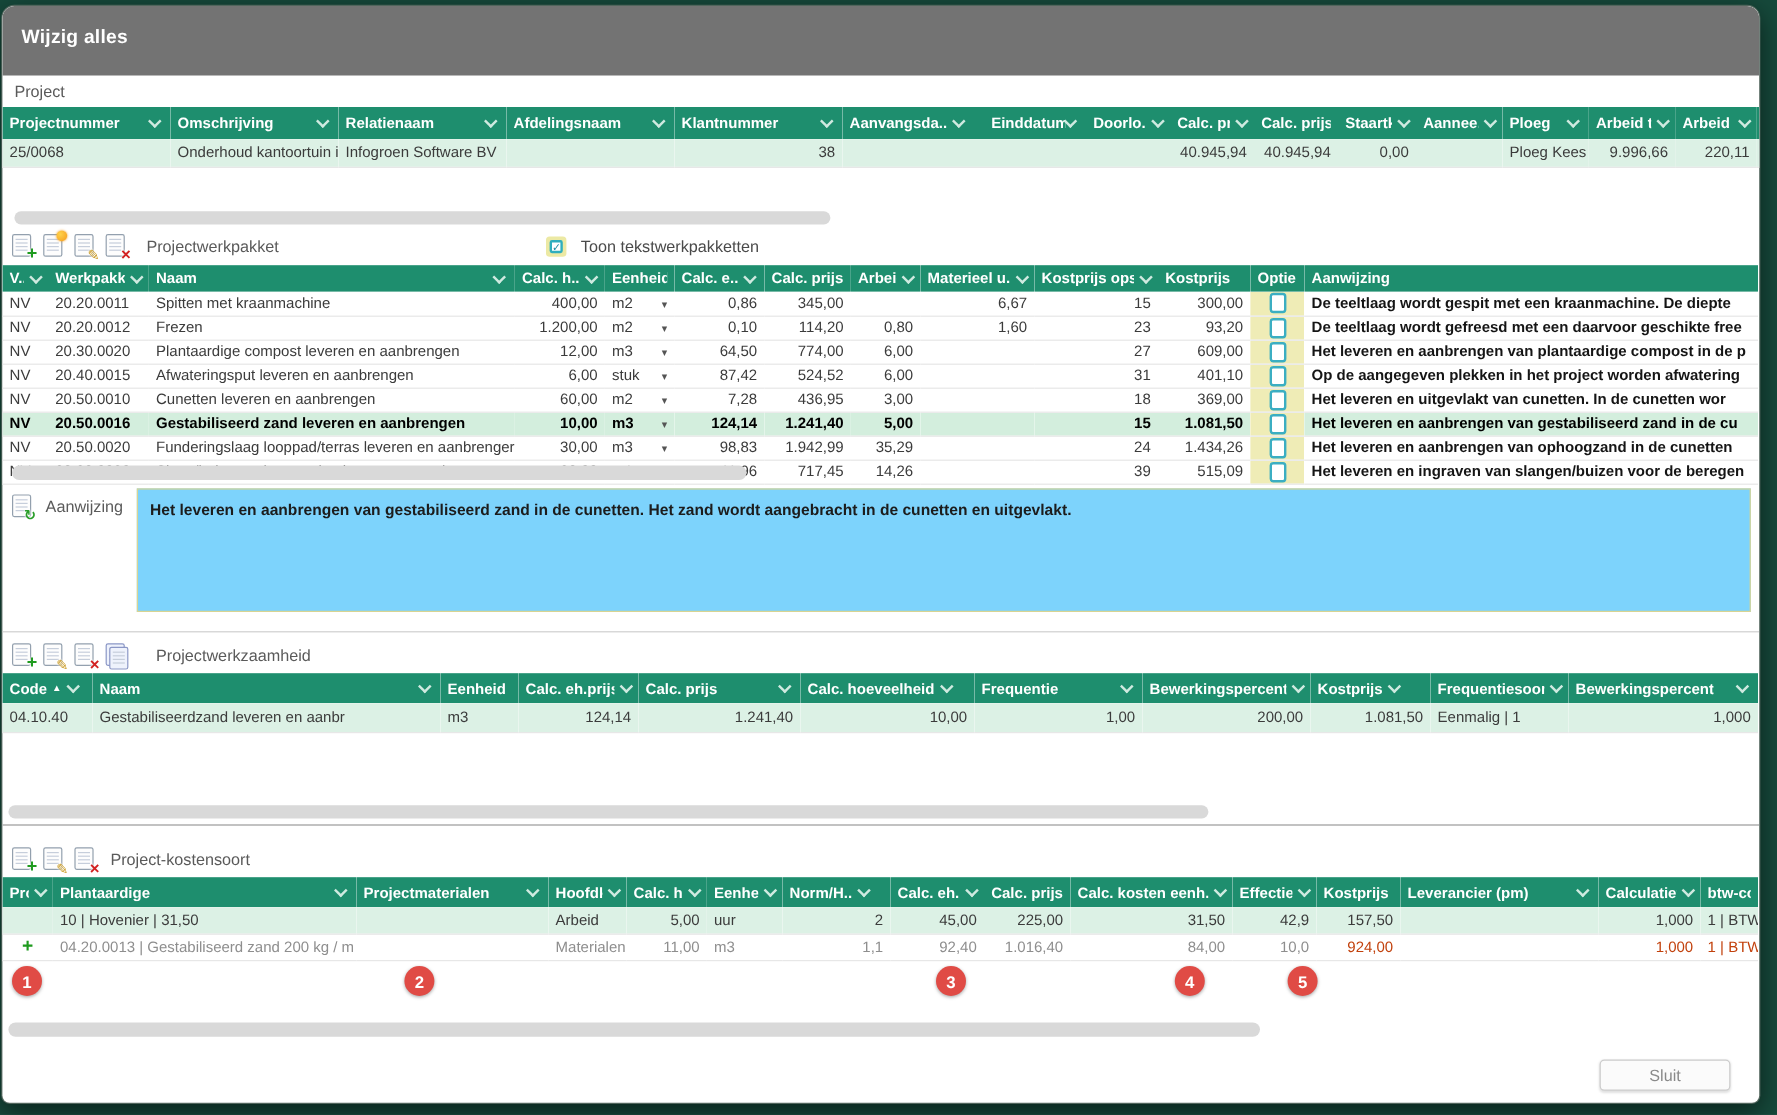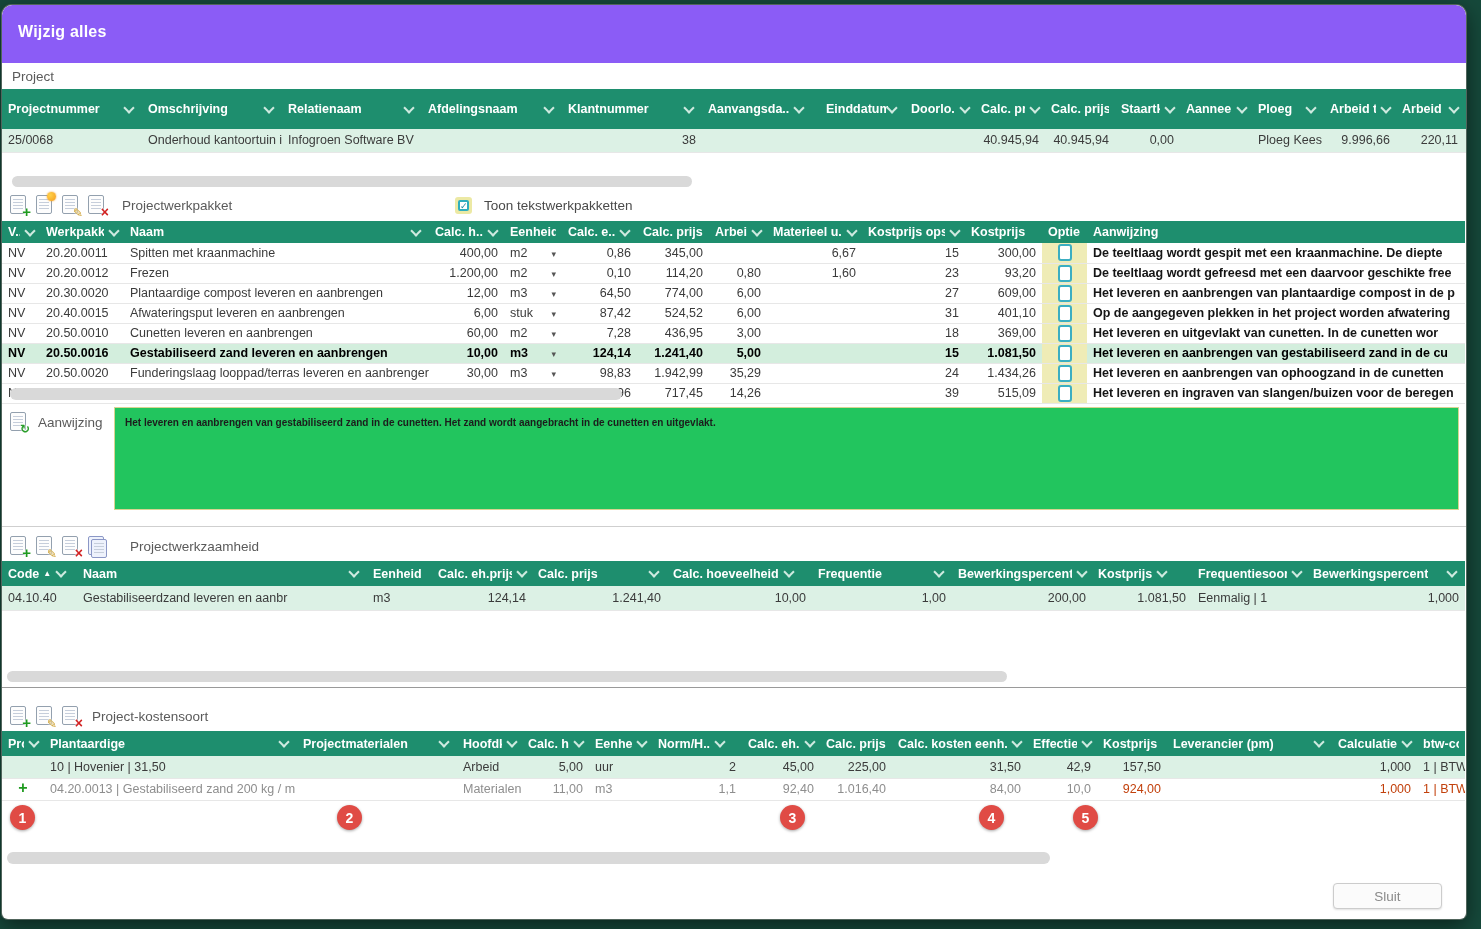--- a/index.html
+++ b/index.html
@@ -1,19 +1,19 @@
 <!DOCTYPE html>
 <html><head>
 <meta charset="utf-8">
 <style>
   html,body{margin:0;padding:0;width:1481px;height:929px;overflow:hidden;
     background:#16493B;font-family:"Liberation Sans","DejaVu Sans",sans-serif;}
   #dialog{position:absolute;left:2px;top:5px;width:1464px;height:914px;background:#fff;
     border-radius:10px 10px 6px 6px;overflow:hidden;box-shadow:0 0 0 1px #51655c,0 6px 22px rgba(0,0,0,.55);}
-  .titlebar{position:absolute;left:0;top:0;width:100%;height:58px;background:#8b5cf6;border-radius:10px 10px 0 0;}
+  .titlebar{position:absolute;left:0;top:0;width:100%;height:58px;background:#737373;border-radius:10px 10px 0 0;}
   .title{position:absolute;left:16px;top:18px;color:#fff;font-size:16px;font-weight:bold;letter-spacing:.2px;}
   .sec-label{position:absolute;font-size:13.5px;color:#5a5a5a;}
   
   .grid{position:absolute;border-collapse:collapse;table-layout:fixed;background:#fff;font-size:12.5px;color:#3b3b3b;}
   .grid th{background:#1E8E6E;color:#fff;font-weight:bold;font-size:12.5px;padding:0 6px;
     white-space:nowrap;overflow:hidden;text-align:left;}
   .grid td{padding:0 6px;white-space:nowrap;overflow:hidden;border-bottom:1px solid #e7e7e7;}
   .al-l{text-align:left}.al-r{text-align:right}.al-c{text-align:center}
   .thf{display:flex;align-items:center;width:100%;}
   .thl{white-space:nowrap;overflow:hidden;}
@@ -46,21 +46,21 @@
   .sun{position:absolute;right:-3px;top:-3px;width:9px;height:9px;border-radius:50%;
     background:radial-gradient(circle at 35% 35%,#ffd24a,#f49a1c);box-shadow:0 0 2px #f49a1c;}
   .tb-label{font-size:13.5px;color:#5a5a5a;margin-left:8px;white-space:nowrap;}
   
   .toggle{position:absolute;display:flex;align-items:center;}
   .check-toggle{position:relative;width:17px;height:17px;background:#ece9a4;border-radius:3px;flex:none;}
   .inner-check{position:absolute;left:3px;top:3px;width:11px;height:11px;border:2px solid #2FAEBE;border-radius:2px;
     background:#fff;box-sizing:border-box;color:#1d8ba2;font-size:9px;font-weight:bold;line-height:8px;text-align:center;}
   .toggle-label{font-size:13.5px;color:#4a4a4a;margin-left:12px;}
   
-  .aanw-box{position:absolute;background:#22c55e;border:1px solid #d8d492;font-size:10px;font-weight:600;color:#1c1c1c;
+  .aanw-box{position:absolute;background:#7dd3fc;border:1px solid #d8d492;font-size:13px;font-weight:600;color:#1c1c1c;
     padding:8px 10px;line-height:1.35;}
   
   .hscroll{position:absolute;height:11px;border-radius:6px;background:#d9d9d9;}
   .divider{position:absolute;left:0;width:100%;height:1px;}
   .marker{position:absolute;width:25px;height:25px;border-radius:50%;background:#E04B45;color:#fff;font-weight:bold;
     font-size:14px;display:flex;align-items:center;justify-content:center;box-shadow:0 1px 3px rgba(0,0,0,.35);}
   .sluit{position:absolute;width:109px;height:26px;background:#fbfbfb;border:1px solid #ccc;border-radius:4px;
     color:#8a8a8a;font-size:13.5px;font-family:inherit;box-shadow:0 1px 2px rgba(0,0,0,.12);}
 </style>
 </head>
@@ -87,21 +87,21 @@
         <col style="width: 70px;">
         <col style="width: 70px;">
         <col style="width: 65px;">
         <col style="width: 72px;">
         <col style="width: 72px;">
         <col style="width: 72px;">
         <col style="width: 68px;">
         <col style="width: 18px;">
       </colgroup>
       <thead>
-        <tr style="height: 40px;">
+        <tr style="height: 27px;">
           <th>
             <span class="thf">
               <span class="thl">Projectnummer</span>
               <span class="chev far"></span>
             </span>
           </th>
           <th>
             <span class="thf">
               <span class="thl">Omschrijving</span>
               <span class="chev far"></span>

